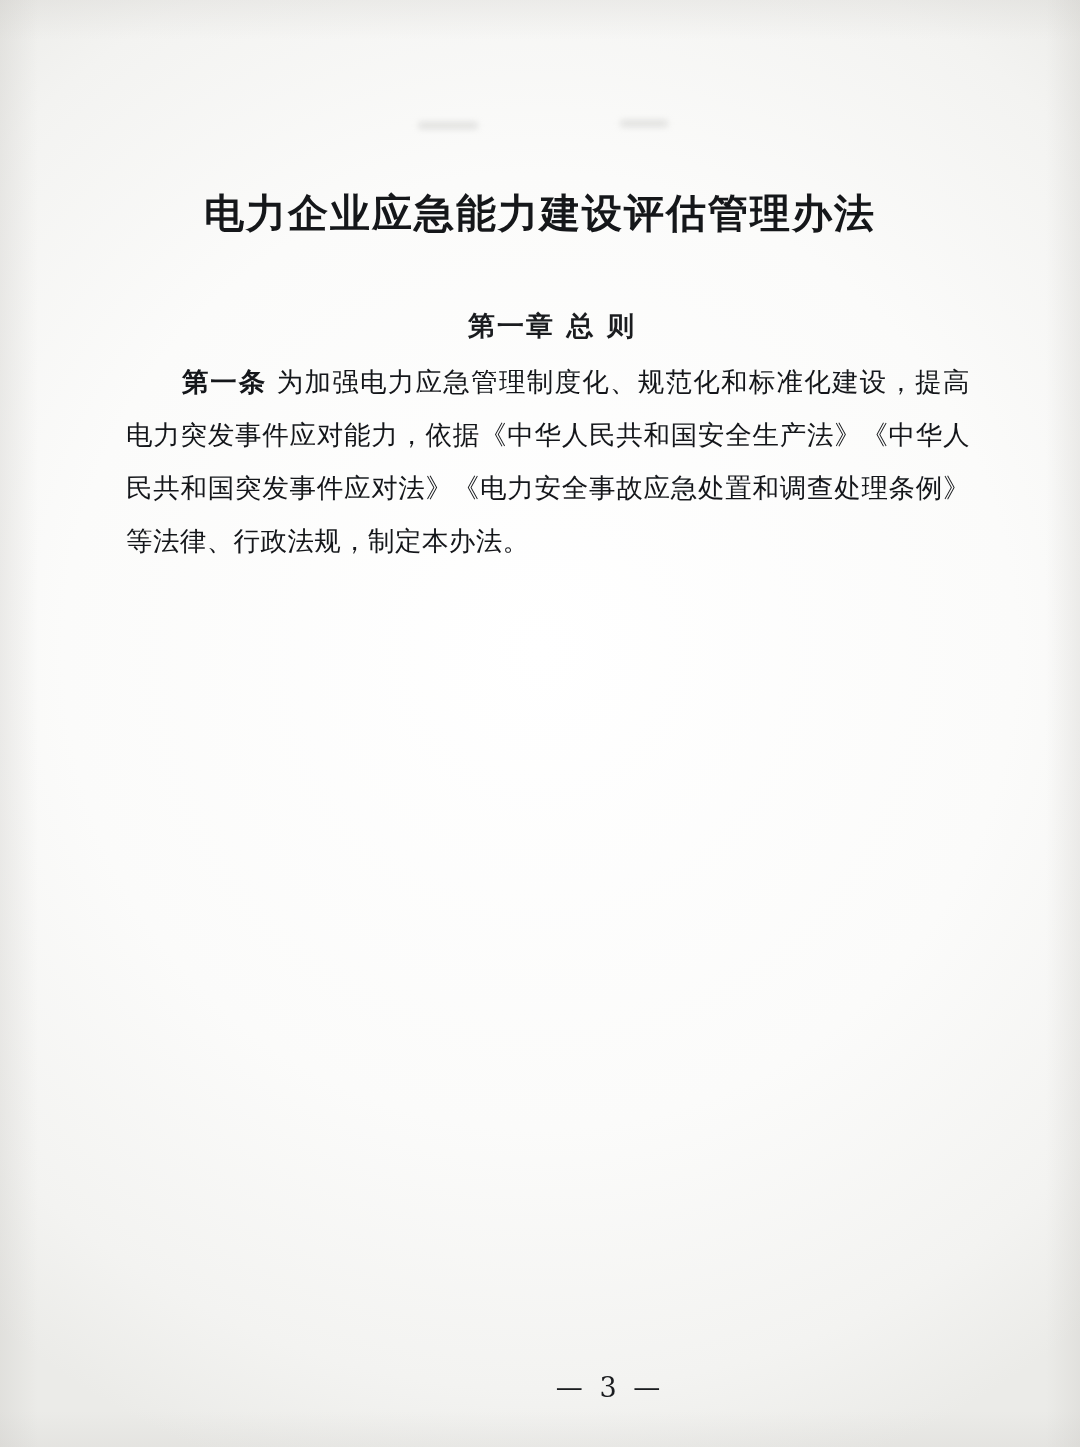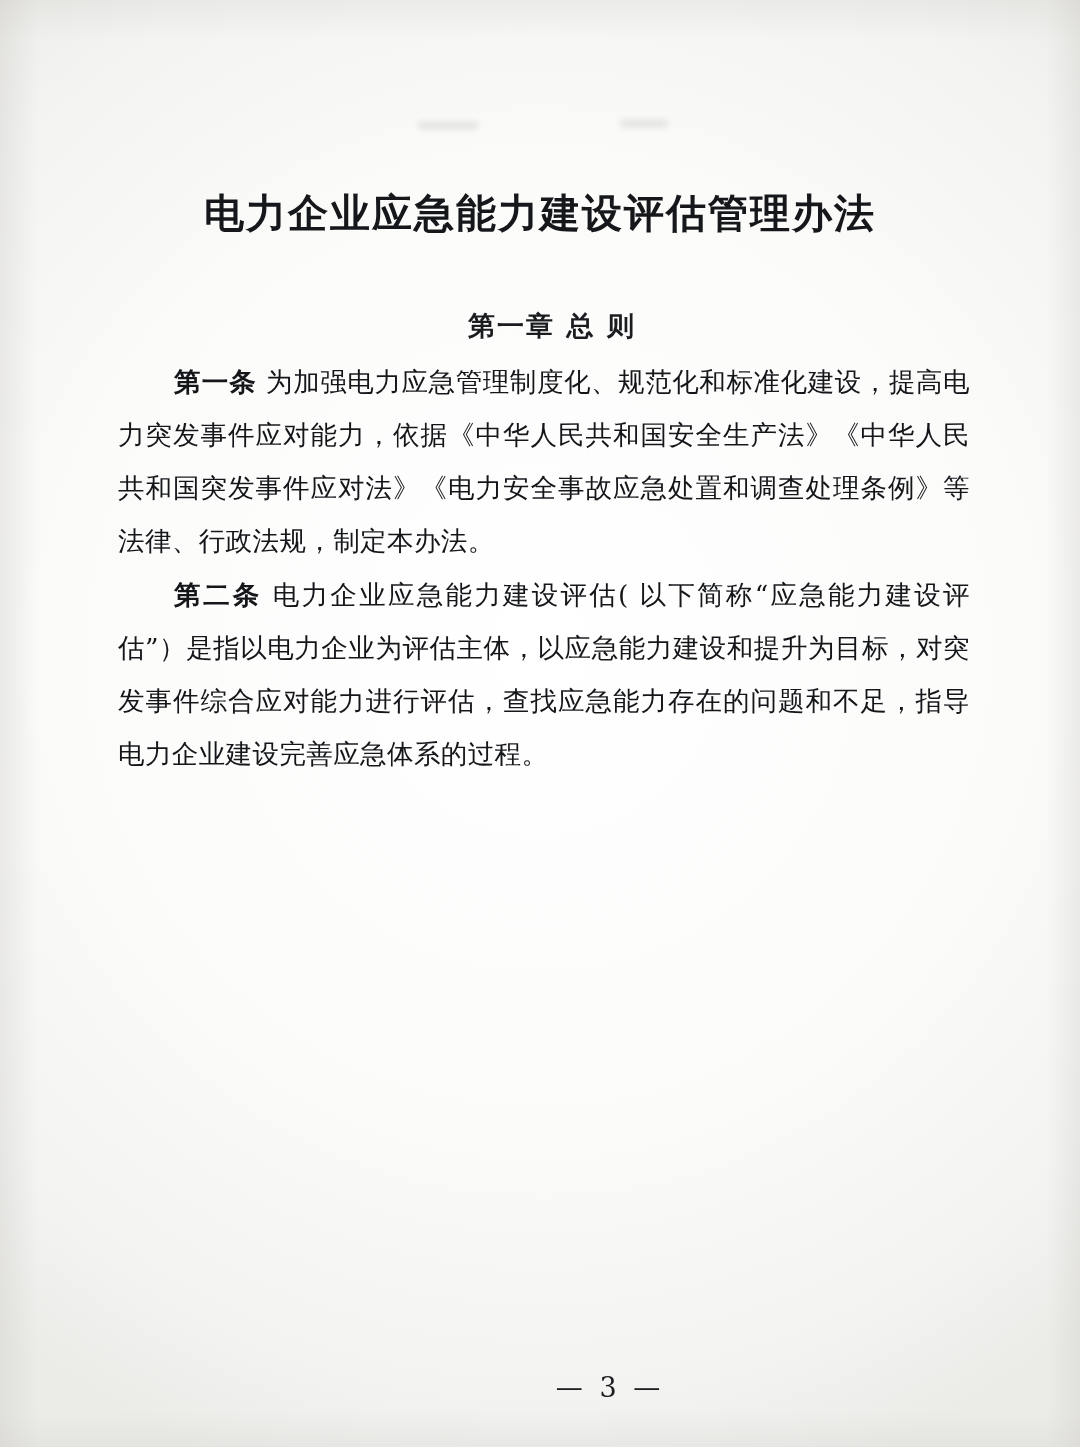--- a/index.html
+++ b/index.html
@@ -85,21 +85,21 @@
     width: 852px;
   }
 
   .para {
     font-size: 26.5px;
     line-height: 53px;
     color: #14161a;
     text-align: justify;
     text-justify: inter-ideograph;
     text-indent: 56px;
-    margin: 0 0 1px 0;
+    margin: 0 0 1px 8px;
     letter-spacing: 0.4px;
   }
 
   .para .lead {
     font-weight: 700;
     letter-spacing: 1px;
   }
 
   .page-number {
     position: absolute;
@@ -127,24 +127,20 @@
 
   <div class="chapter-heading">第一章 总  则</div>
 
   <div class="body-block">
 
     <p class="para">
       <span class="lead">第一条</span>
       <span>为加强电力应急管理制度化、规范化和标准化建设，提高电力突发事件应对能力，依据《中华人民共和国安全生产法》《中华人民共和国突发事件应对法》《电力安全事故应急处置和调查处理条例》等法律、行政法规，制定本办法。</span>
     </p>
 
-    <p class="para">
-      <span class="lead">第二条</span>
-      <span>电力企业应急能力建设评估( 以下简称“应急能力建设评估”）是指以电力企业为评估主体，以应急能力建设和提升为目标，对突发事件综合应对能力进行评估，查找应急能力存在的问题和不足，指导电力企业建设完善应急体系的过程。</span>
-    </p>
 
 
 
 
   </div>
 
   <div class="page-number">— 3 —</div>
 
 </div>
 

